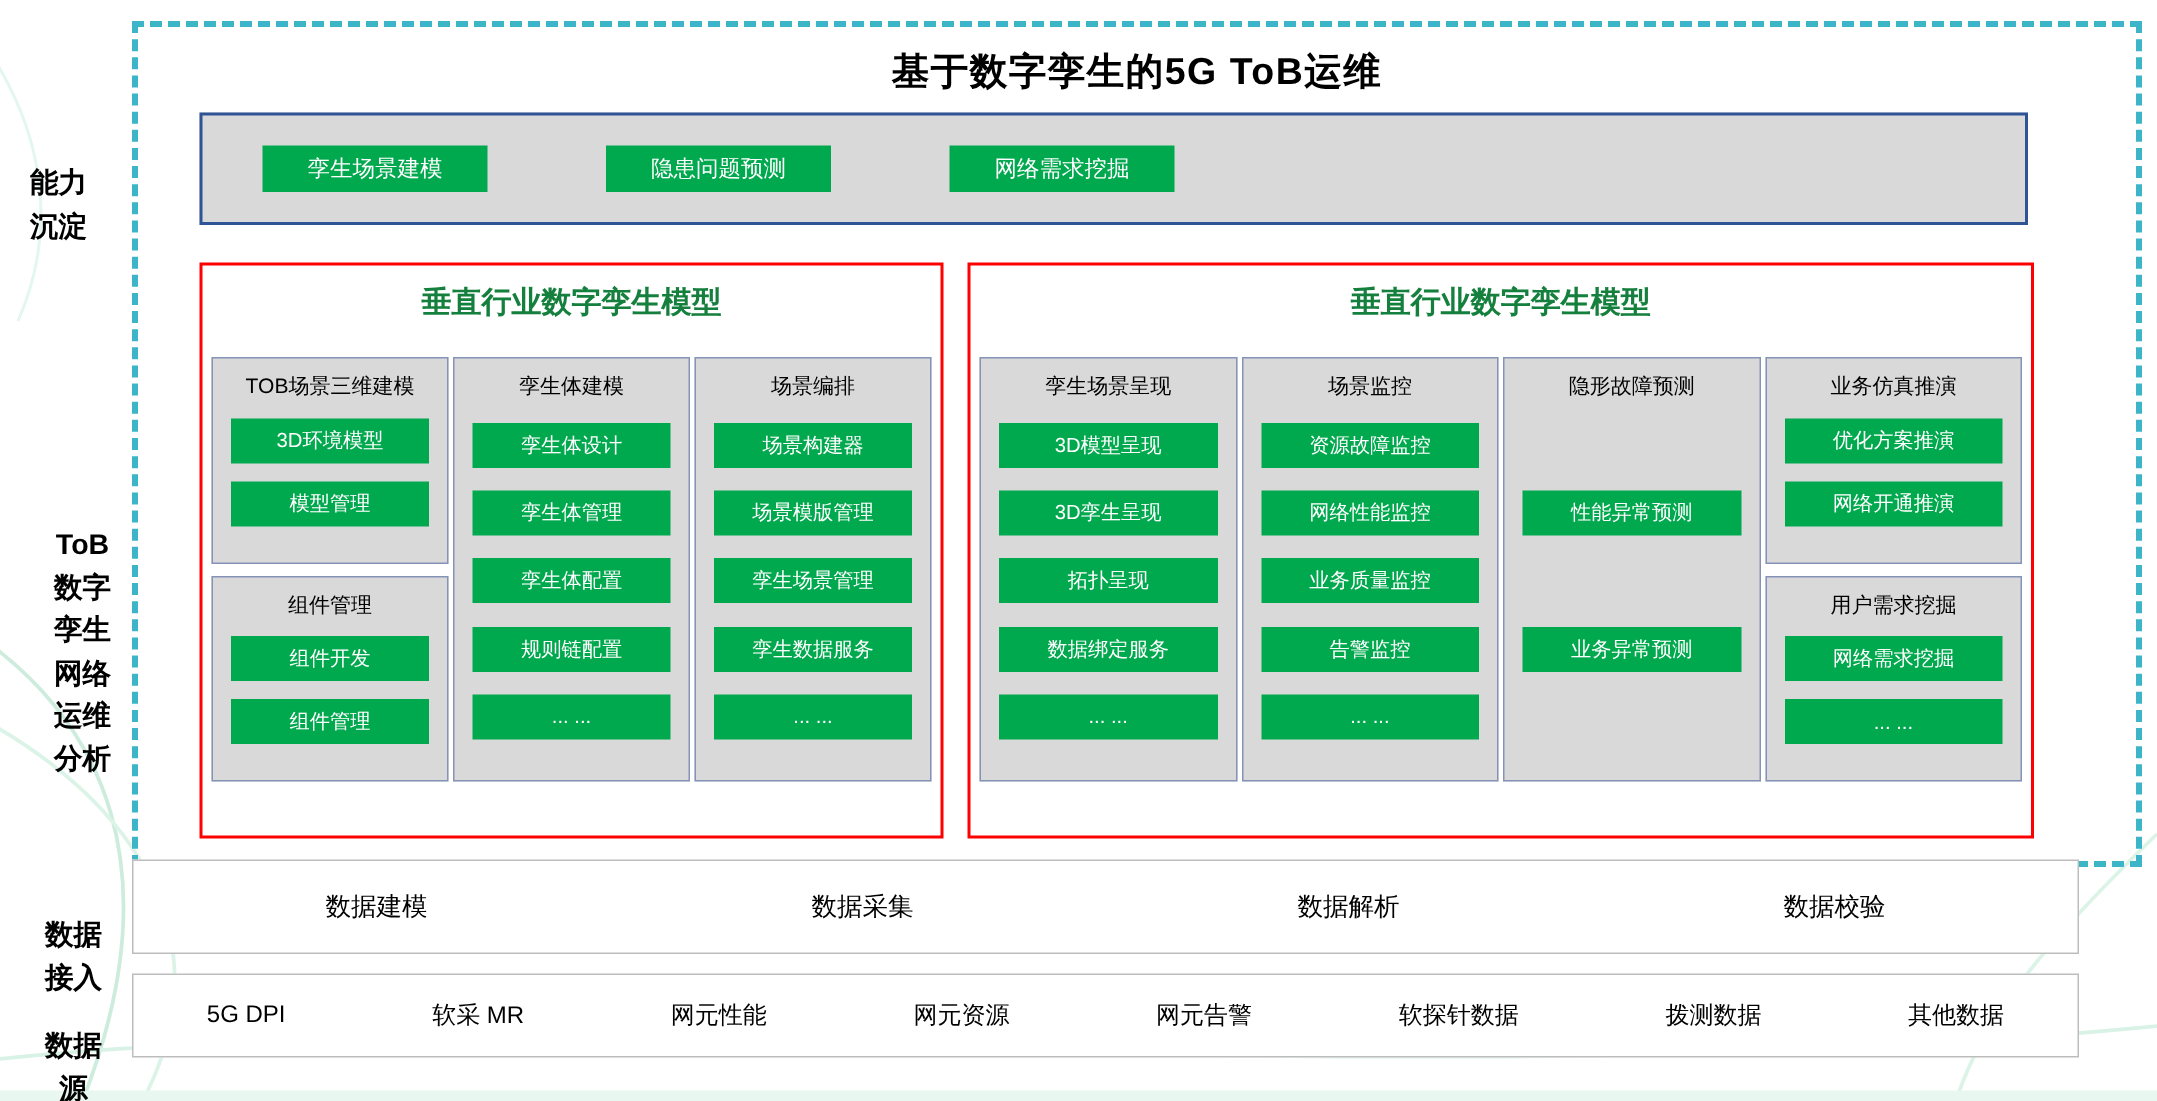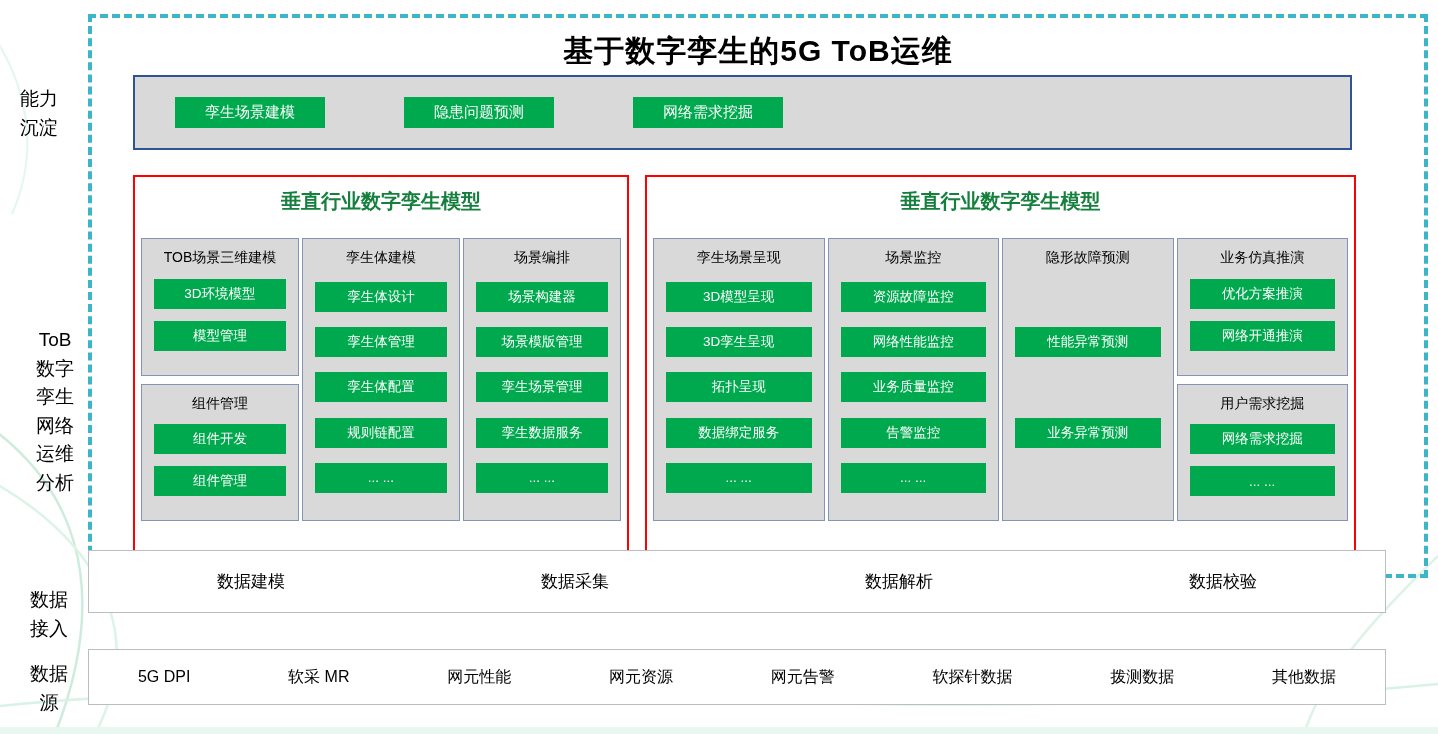--- a/index.html
+++ b/index.html
@@ -15,38 +15,38 @@
     overflow: hidden;
   }
   .bg-decor {
     position: absolute; left: 0; top: 0;
     width: 1438px; height: 734px;
     pointer-events: none; z-index: 0;
   }
   
   .side-label {
     position: absolute; z-index: 4;
-    font-weight: normal; font-size: 19px; line-height: 1.5;
-    color: #000; text-align: center; white-space: pre-line;
+    font-weight: bold; font-size: 19px; line-height: 1.5;
+    color: #000; text-align: center; white-space: pre-line; margin-top: 24px;
   }
   .lbl-capability { left: 10px; top: 85px;  width: 58px; }
   .lbl-analysis   { left: 26px; top: 326px; width: 58px; }
   .lbl-access     { left: 20px; top: 586px; width: 58px; }
   .lbl-source     { left: 20px; top: 660px; width: 58px; }
 
   
   .dashed-box {
     position: absolute; left: 88px; top: 14px;
     width: 1332px; height: 556px;
     border: 4px dashed #3db5c8;
     z-index: 2; background: transparent;
   }
   .main-title {
     margin-top: 13px; text-align: center;
-    font-size: 30px; font-weight: bold; color: #000;
+    font-size: 25px; font-weight: bold; color: #000;
     letter-spacing: 1px;
   }
 
   
   .capability-bar {
     position: absolute; left: 41px; top: 57px;
     width: 1219px; height: 75px;
     background: #d9d9d9; border: 2px solid #2f5496;
     display: flex; align-items: center;
     padding-left: 40px; gap: 79px;
@@ -85,21 +85,21 @@
   .btn-stack { flex: 1; display: flex; flex-direction: column; justify-content: space-evenly; min-height: 0; }
   .item-chip { height: 30px; font-size: 13.5px; margin: 0 3px; flex: 0 0 auto; white-space: nowrap; }
 
   
   .data-row {
     position: absolute; left: 88px; width: 1298px;
     background: #fff; border: 1px solid #bdbdbd;
     display: flex; align-items: center; justify-content: space-around;
     z-index: 2; box-sizing: border-box;
   }
-  .row-access { top: 550px; height: 63px; }
+  .row-access { top: 573px; height: 63px; }
   .row-source { top: 649px; height: 56px; }
   .row-access .data-label { font-size: 17px; }
   .row-source .data-label { font-size: 16px; }
   .data-label { color: #000; }
 </style>
 </head>
 <body>
 
 <div class="canvas">
 

